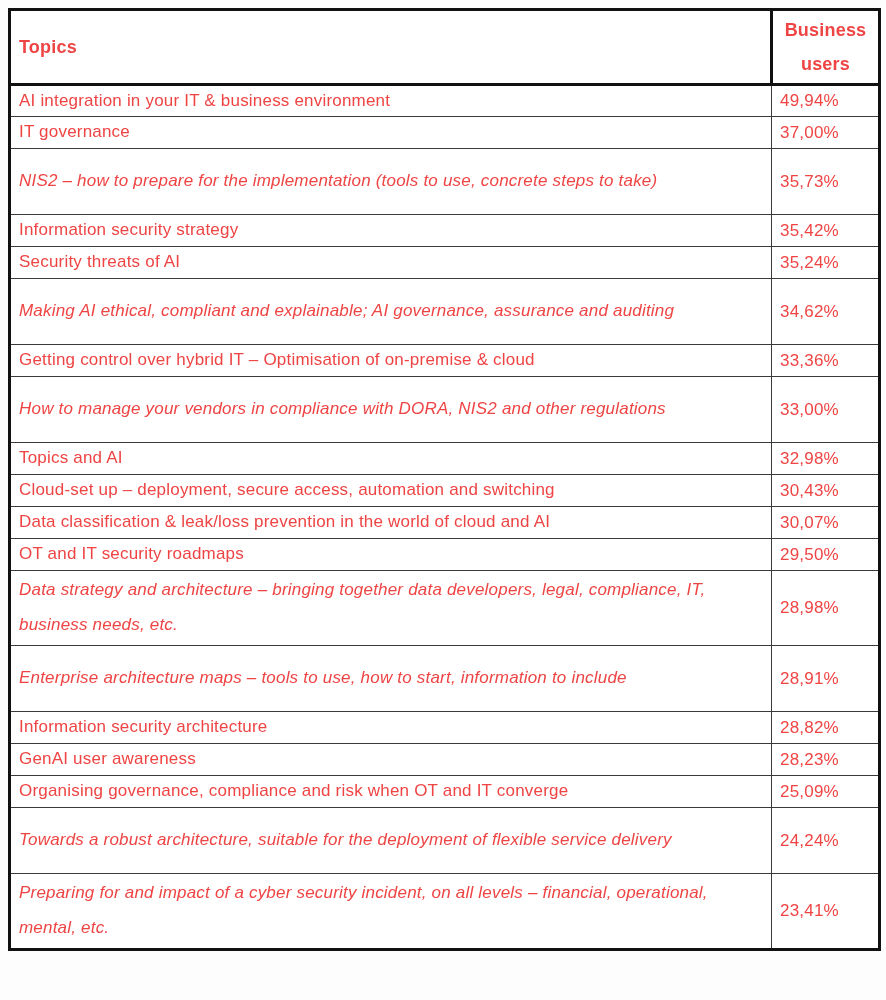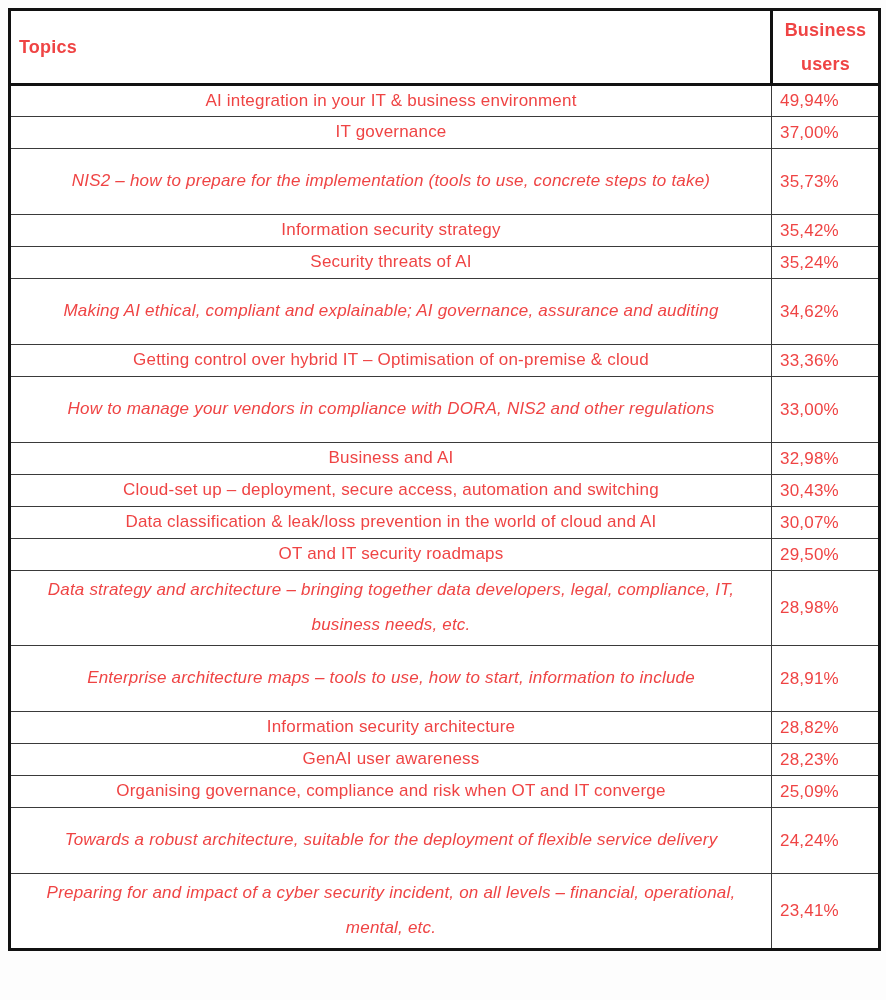--- a/index.html
+++ b/index.html
@@ -48,21 +48,21 @@
     border-left: 3px solid #111111;
     padding: 2px 10px;
   }
   
   td {
     height: 32px;
     font-size: 17px;
     vertical-align: middle;
   }
   td.topic-cell {
-    text-align: center;
+    text-align: left;
     line-height: 1.35;
   }
   td.value-cell {
     text-align: left;
     white-space: nowrap;
   }
   tr.tall td {
     height: 66px;
   }
   tr.tall td.topic-cell {
@@ -108,21 +108,21 @@
   </tr>
         <tr>
     <td class="topic-cell">Getting control over hybrid IT – Optimisation of on-premise &amp; cloud</td>
     <td class="value-cell">33,36%</td>
   </tr>
         <tr class="tall">
     <td class="topic-cell">How to manage your vendors in compliance with DORA, NIS2 and other regulations</td>
     <td class="value-cell">33,00%</td>
   </tr>
         <tr>
-    <td class="topic-cell">Business and AI</td>
+    <td class="topic-cell">Topics and AI</td>
     <td class="value-cell">32,98%</td>
   </tr>
         <tr>
     <td class="topic-cell">Cloud-set up – deployment, secure access, automation and switching</td>
     <td class="value-cell">30,43%</td>
   </tr>
         <tr>
     <td class="topic-cell">Data classification &amp; leak/loss prevention in the world of cloud and AI</td>
     <td class="value-cell">30,07%</td>
   </tr>

